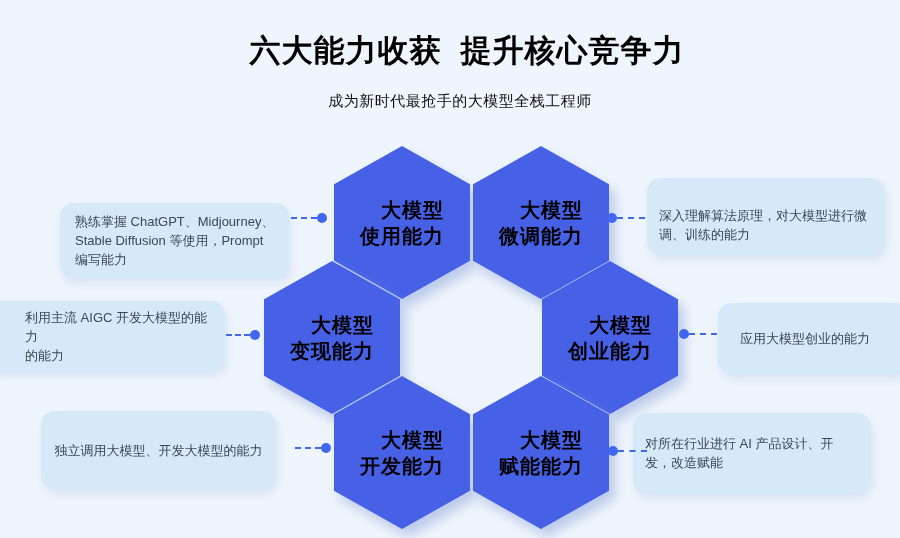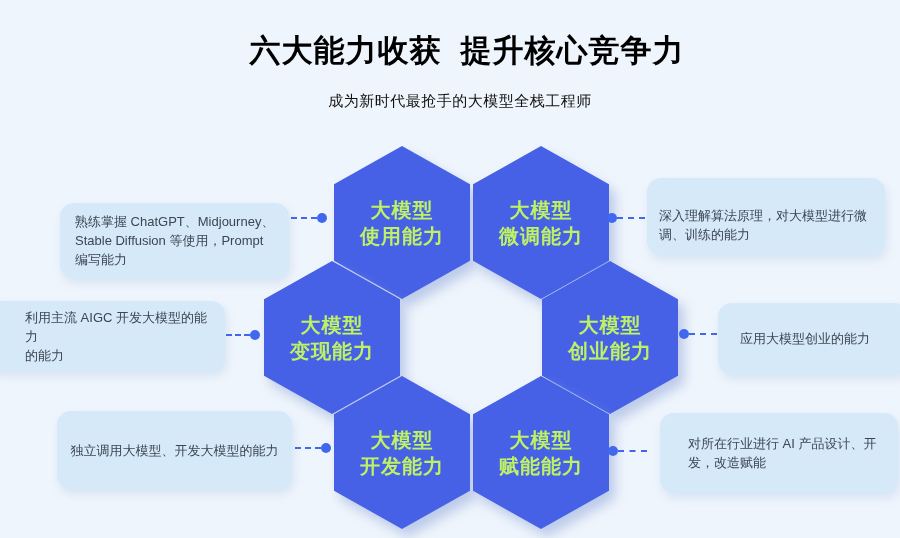--- a/index.html
+++ b/index.html
@@ -45,25 +45,25 @@
   }
   .hex {
     width: 100%; height: 100%;
     background: #4661e6;
     clip-path: polygon(50% 0%, 100% 25%, 100% 75%, 50% 100%, 0% 75%, 0% 25%);
     display: flex;
     align-items: center;
     justify-content: center;
   }
   .hex-label {
-    color: #bef264;
+    color: #000000;
     font-size: 20px;
     font-weight: 700;
     line-height: 26px;
-    text-align: center;
+    text-align: right;
     white-space: pre-line;
     letter-spacing: 1px;
   }
   .hex-usage    { left: 334px; top: 146px; }
   .hex-finetune { left: 473px; top: 146px; }
   .hex-monetize { left: 264px; top: 261px; }
   .hex-center   { left: 403px; top: 261px; }
   .hex-startup  { left: 542px; top: 261px; }
   .hex-develop  { left: 334px; top: 376px; }
   .hex-empower  { left: 473px; top: 376px; }
@@ -78,24 +78,24 @@
     box-shadow: 2px 5px 10px rgba(168, 195, 230, 0.35);
   }
   .callout-text {
     font-size: 13px;
     line-height: 19px;
     color: #3d4652;
     white-space: pre-line;
   }
   .co-left-top     { left: 60px;  top: 179px; width: 229px; height: 75px; padding: 0 8px 0 15px; margin-top: 24px; }
   .co-left-middle  { left: -14px; top: 301px; width: 239px; height: 70px; padding: 0 6px 0 39px; }
-  .co-left-bottom  { left: 57px;  top: 411px; width: 235px; height: 78px; justify-content: center; text-align: center; }
+  .co-left-bottom  { left: 41px;  top: 411px; width: 235px; height: 78px; justify-content: center; text-align: center; }
   .co-right-top    { left: 647px; top: 178px; width: 238px; height: 77px; padding: 16px 10px 0 12px; }
   .co-right-middle { left: 718px; top: 303px; width: 190px; height: 71px; padding: 0 0 0 22px; }
-  .co-right-bottom { left: 660px; top: 413px; width: 238px; height: 80px; padding: 0 10px 0 28px; }
+  .co-right-bottom { left: 633px; top: 413px; width: 238px; height: 80px; padding: 0 10px 0 12px; }
 
   
   .connector {
     position: absolute;
     height: 10px;
     display: flex;
     align-items: center;
   }
   .conn-line {
     height: 0;

